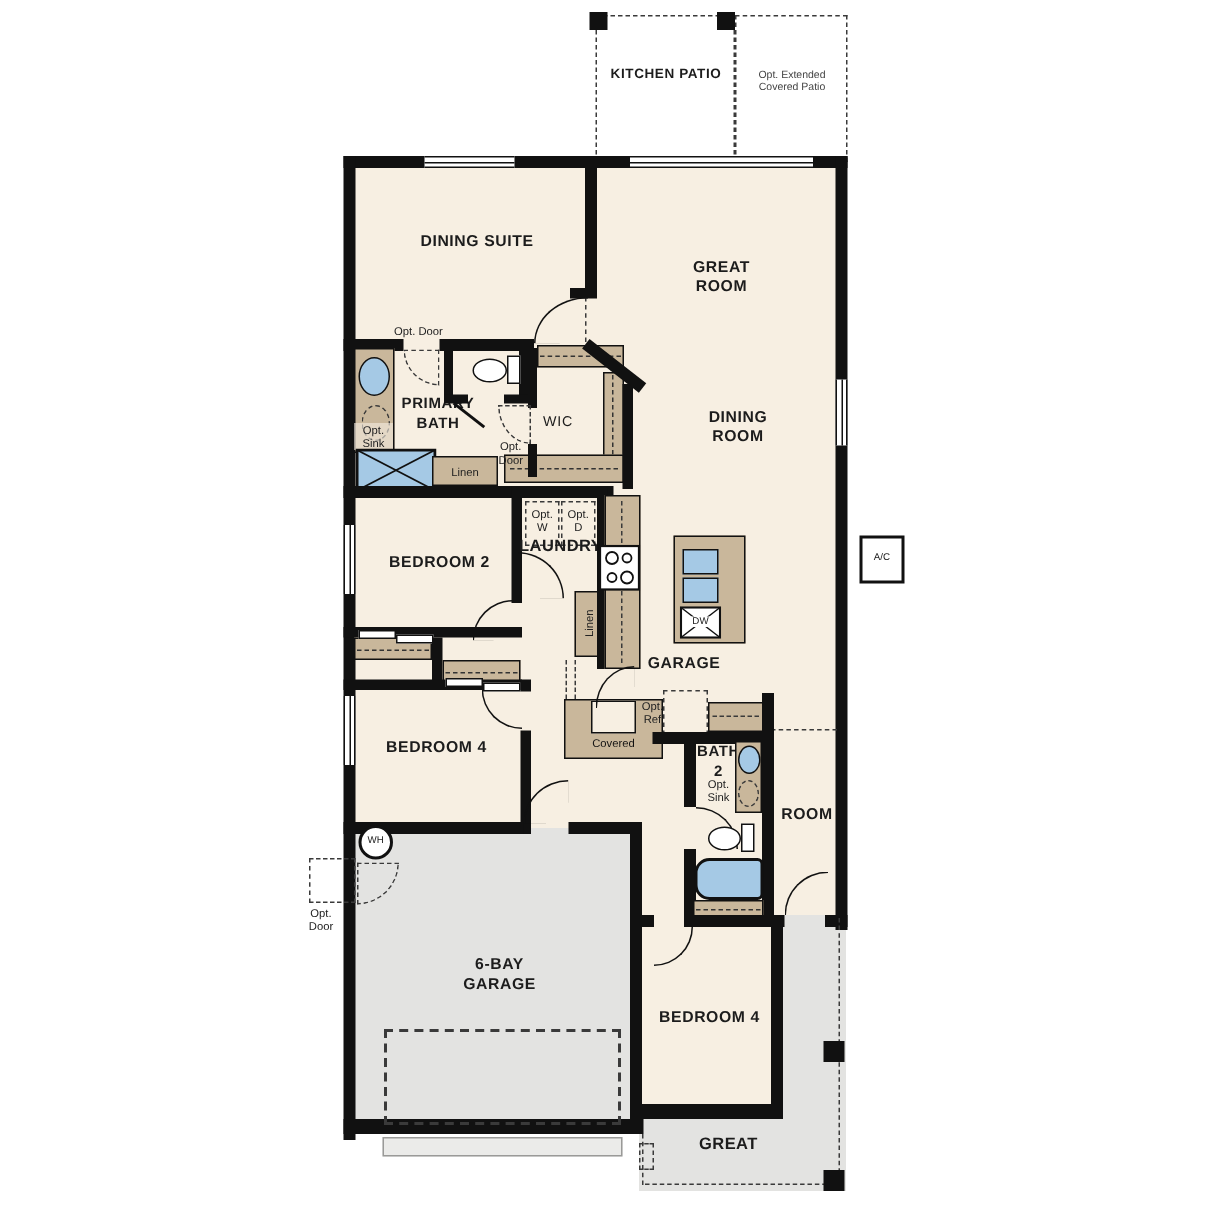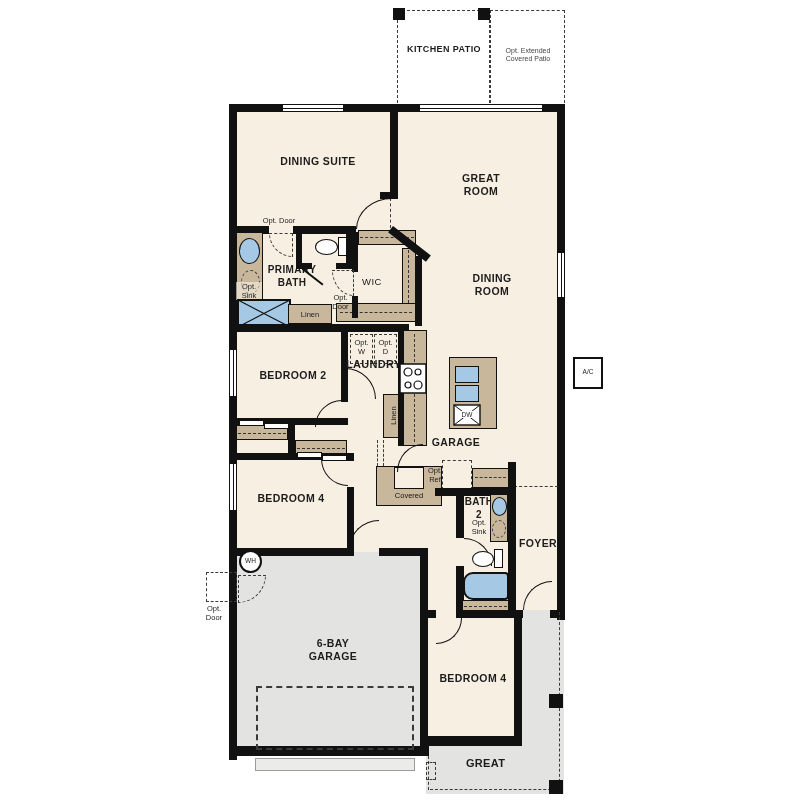--- a/index.html
+++ b/index.html
@@ -205,21 +205,21 @@
   <div class="a blue oval" style="left:492px;top:497px;width:15px;height:19px"></div>
   <div class="a dashbox oval" style="left:492px;top:520px;width:14px;height:18px"></div>
   <div class="a sm" style="left:466px;top:518px;width:26px">Opt. Sink</div>
   <div class="a fix oval" style="left:472px;top:551px;width:22px;height:16px"></div>
   <div class="a fix" style="left:494px;top:549px;width:9px;height:19px"></div>
   <div class="a blue" style="left:463px;top:572px;width:46px;height:28px;border-radius:10px 4px 4px 10px;border-width:2px"></div>
 
   <div class="a tan" style="left:462px;top:600px;width:47px;height:12px"></div>
   <div class="a rod-h" style="left:464px;top:606px;width:43px;height:1px"></div>
 
-  <div class="a lbl" style="left:516px;top:537px;width:44px">FOYER</div>
+  <div class="a lbl" style="left:516px;top:537px;width:44px">ROOM</div>
   <div class="a wall" style="left:506px;top:610px;width:17px;height:8px"></div>
   <div class="a wall" style="left:550px;top:610px;width:15px;height:8px"></div>
   <div class="a arc tl" style="left:523px;top:581px;width:29px;height:29px"></div>
 
   <div class="a wall" style="left:420px;top:610px;width:16px;height:8px"></div>
   <div class="a wall" style="left:460px;top:610px;width:62px;height:8px"></div>
   <div class="a arc br" style="left:436px;top:618px;width:26px;height:26px"></div>
   <div class="a wall" style="left:514px;top:610px;width:8px;height:136px"></div>
   <div class="a wall" style="left:420px;top:736px;width:102px;height:10px"></div>
   <div class="a lbl" style="left:432px;top:672px;width:82px">BEDROOM 4</div>

